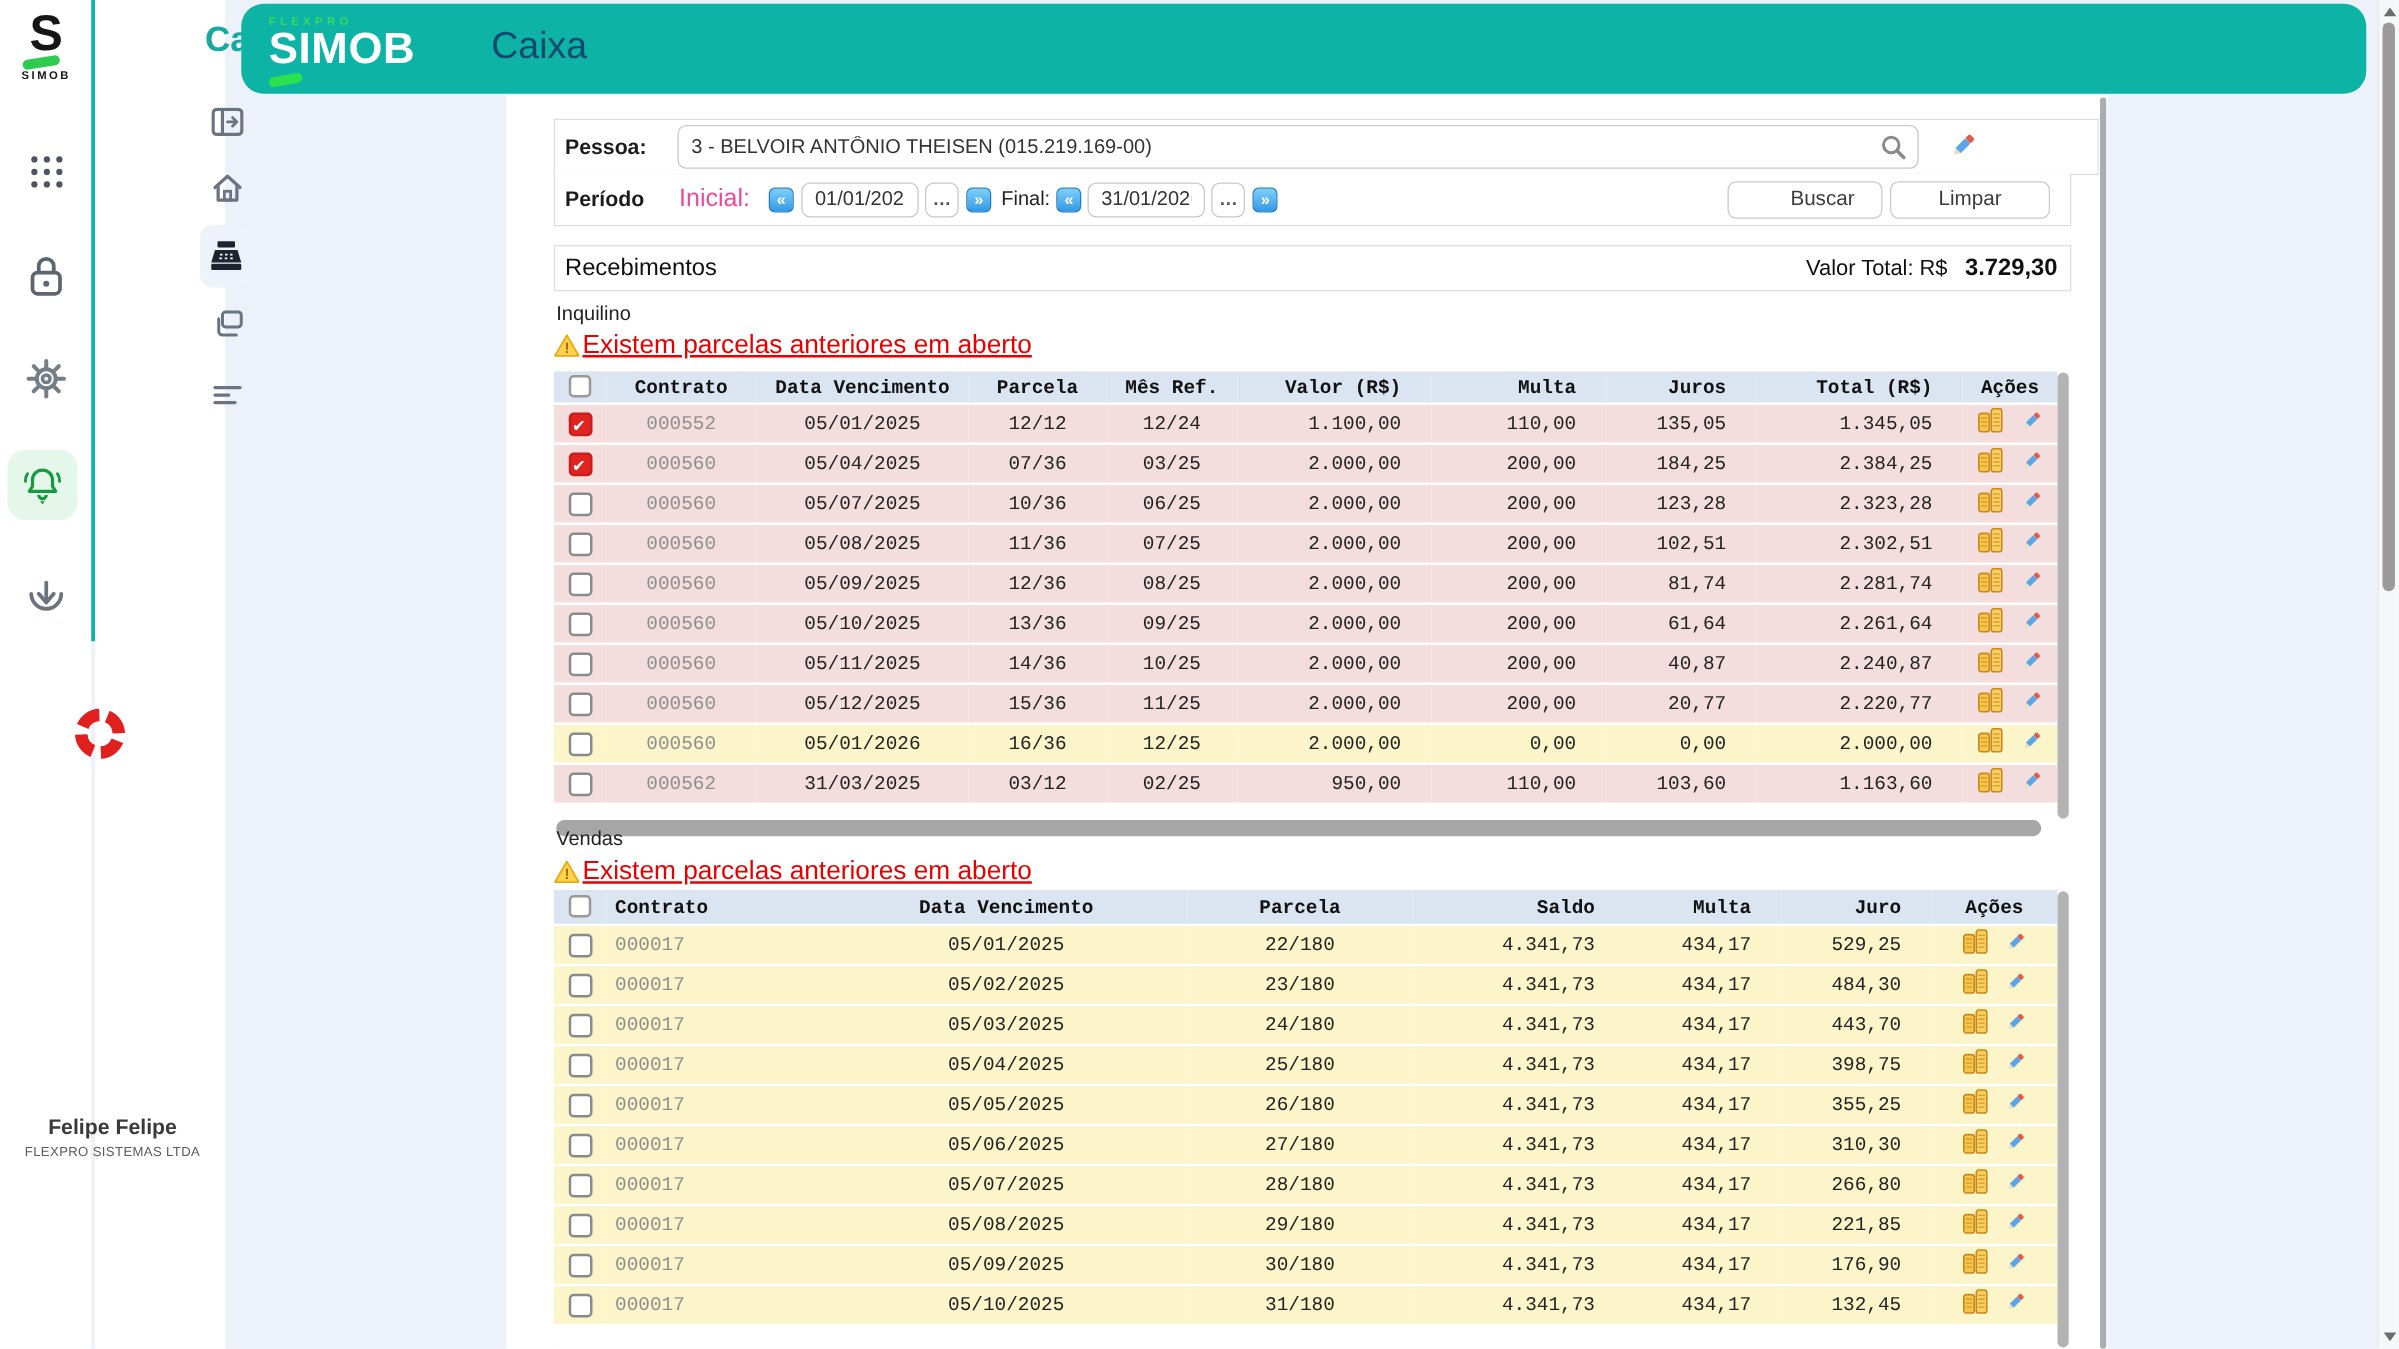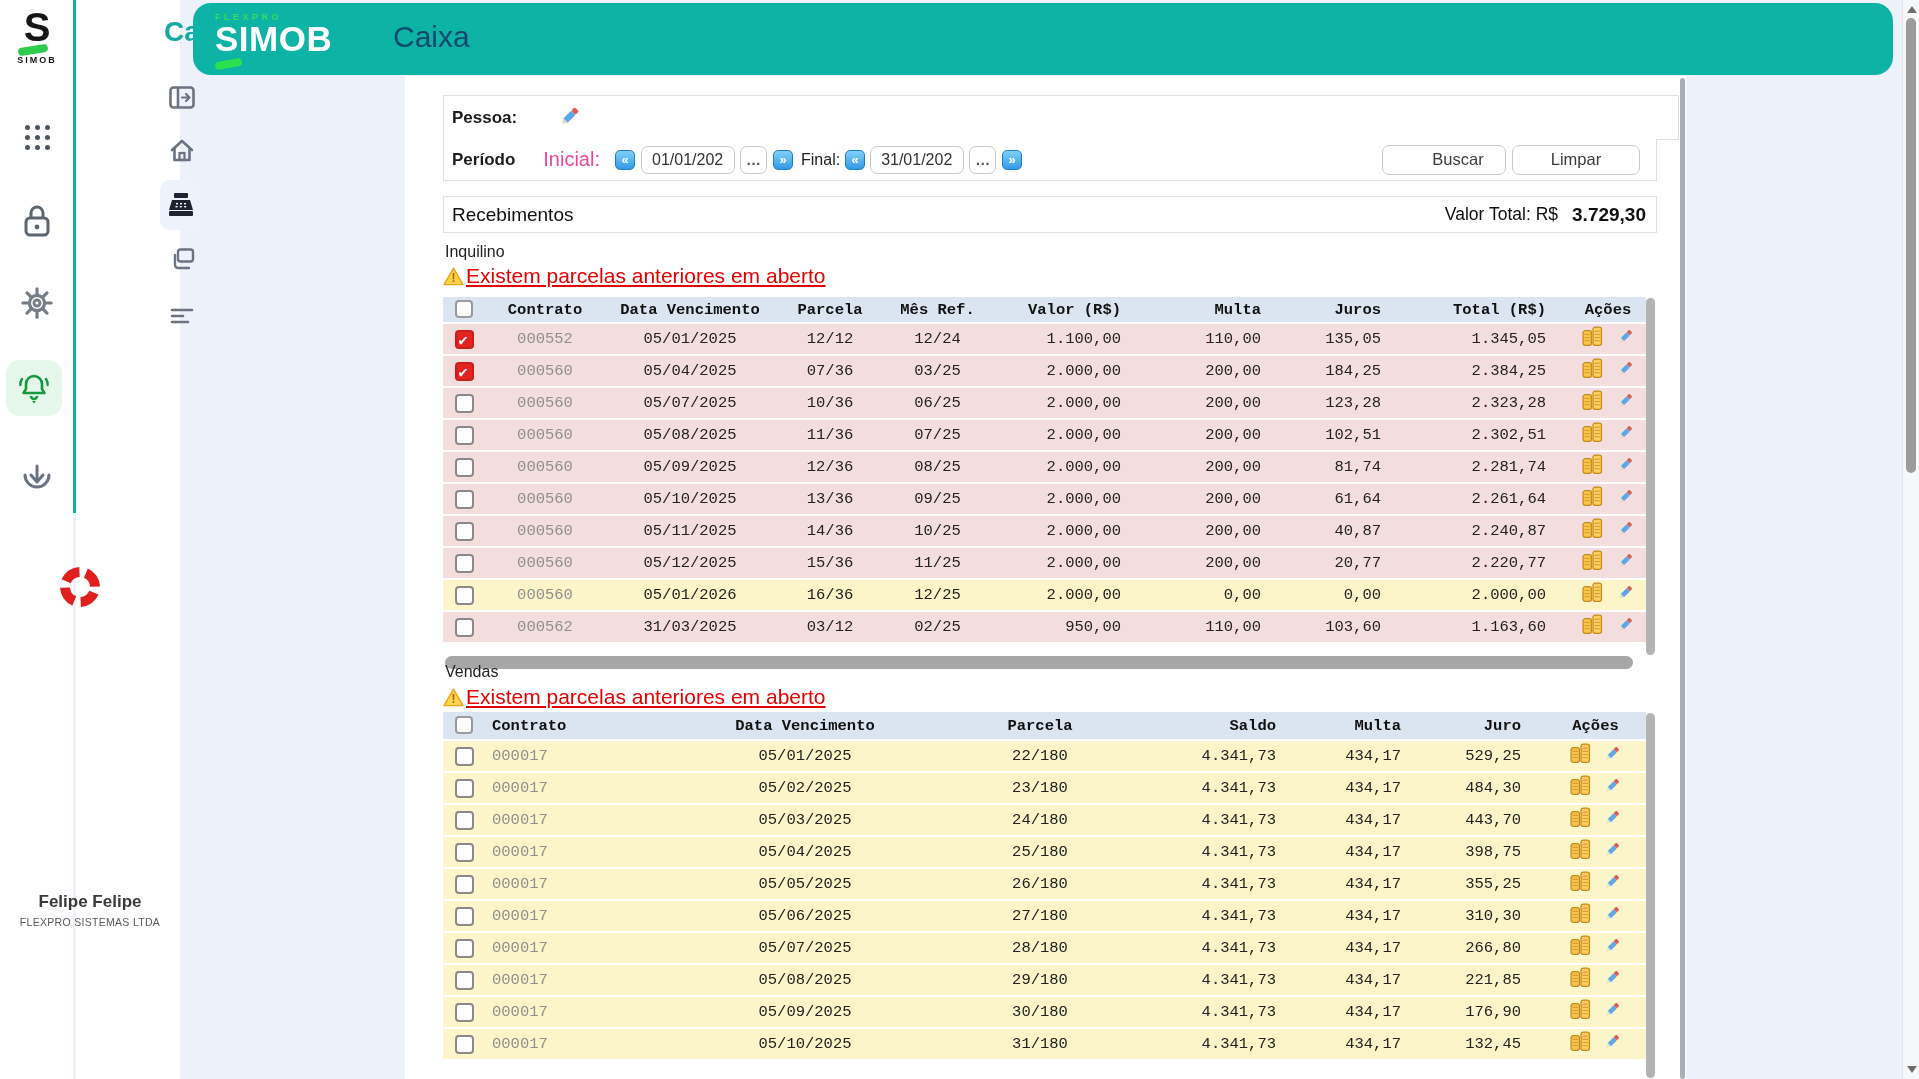--- a/index.html
+++ b/index.html
@@ -260,20 +260,29 @@
     <div class="brand-simob">SIMOB</div>
     <div class="brand-swoosh"></div>
   </div>
   <div class="page-title">Caixa</div>
 </div>
 
 <div id="content-card" class="abs"></div>
 
 <div id="box-pessoa" class="row-box abs">
   <span class="fld-label" style="margin-left:8px; width:82px;">Pessoa:</span>
+  <div class="pessoa-wrap">
+    <input class="txt-input" type="text" value="3 - BELVOIR ANTÔNIO THEISEN (015.219.169-00)" style="">
+    <span class="pessoa-search">
+      <svg width="21" height="21" viewBox="0 0 21 21">
+          <circle cx="9" cy="9" r="6.2" fill="none" stroke="#8a8a8a" stroke-width="2.4"></circle>
+          <line x1="13.6" y1="13.6" x2="19" y2="19" stroke="#8a8a8a" stroke-width="2.8" stroke-linecap="round"></line>
+        </svg>
+    </span>
+  </div>
   <button class="eraser-btn">
     <svg width="24" height="24" viewBox="0 0 24 24">
         <g transform="rotate(45 12 12)">
           <rect x="9" y="1" width="6" height="5" rx="1.5" fill="#e05a4e"></rect>
           <rect x="9" y="6" width="6" height="11" fill="#5aa7e8"></rect>
           <polygon points="9,17 15,17 12,22" fill="#e9dcc6"></polygon>
         </g>
       </svg>
   </button>
 </div>

